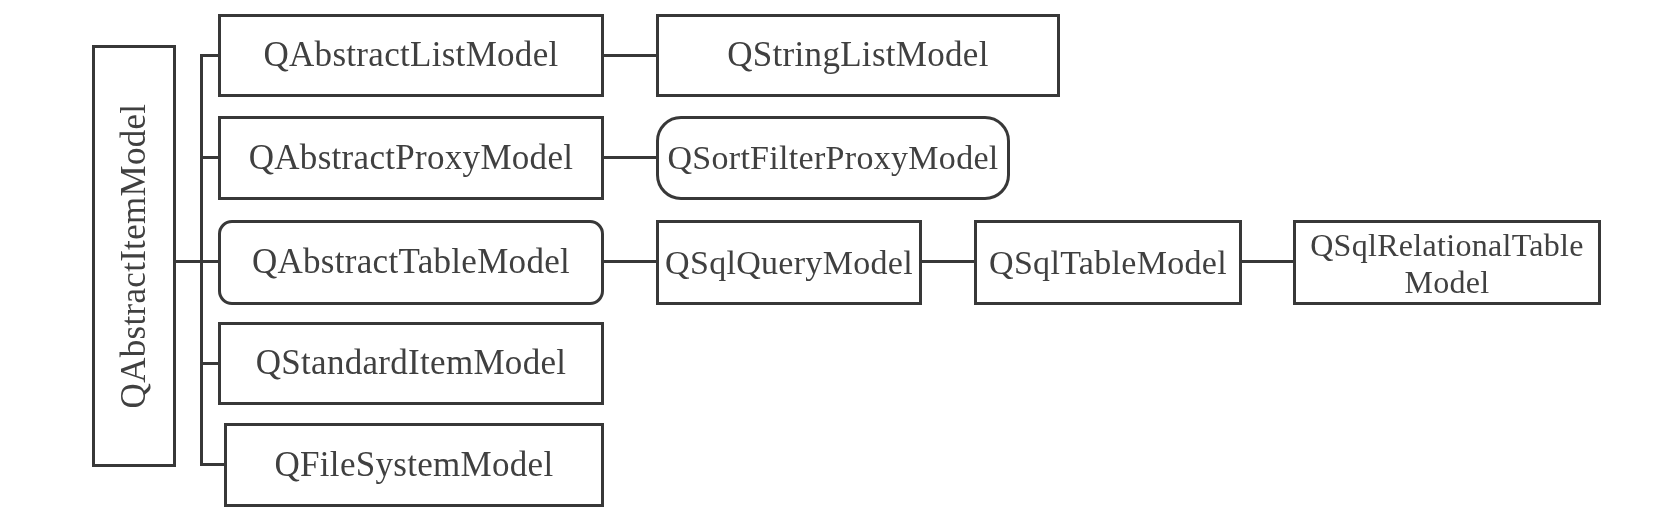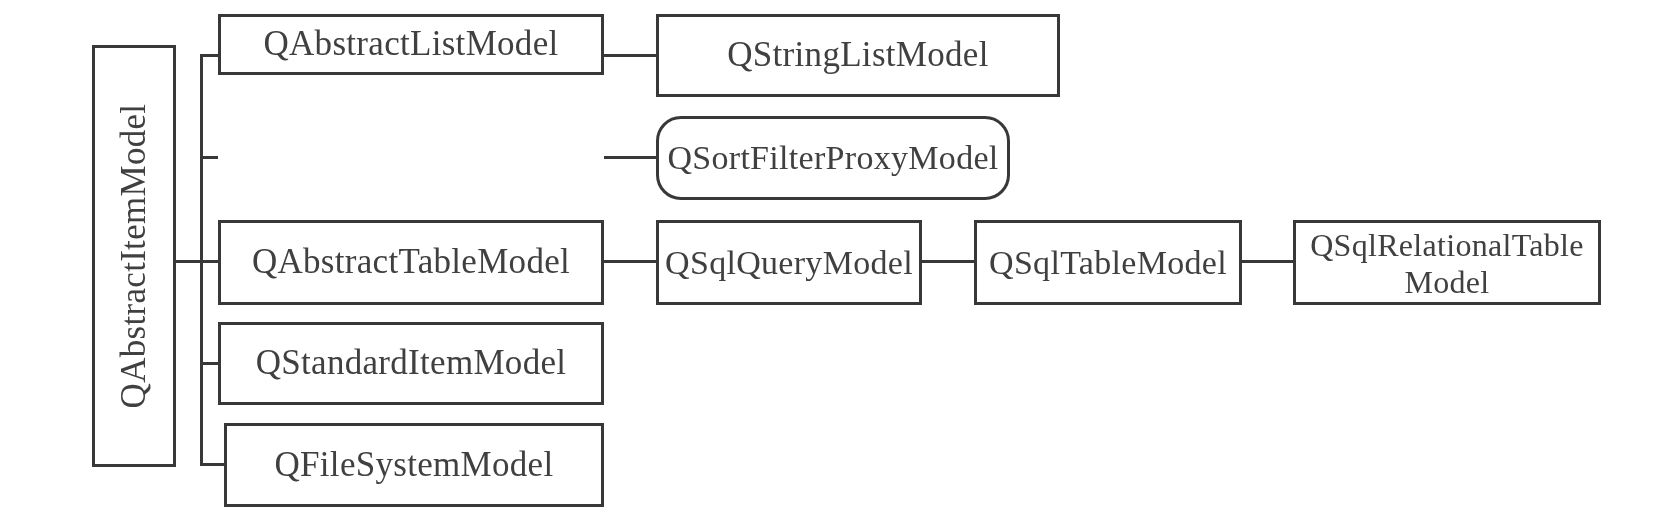--- a/index.html
+++ b/index.html
@@ -65,24 +65,27 @@
     <span class="vlbl">QAbstractItemModel</span>
   </div>
 
   <div class="edge v" style="left:200px; top:54px;  height:412px;"></div>
   <div class="edge h" style="left:200px; top:54px;  width:18px;"></div>
   <div class="edge h" style="left:200px; top:156px; width:18px;"></div>
   <div class="edge h" style="left:176px; top:260px; width:42px;"></div>
   <div class="edge h" style="left:200px; top:362px; width:18px;"></div>
   <div class="edge h" style="left:200px; top:463px; width:24px;"></div>
 
-  <div class="node" style="left:218px; top:14px;  width:386px; height:61px;">
+  <div class="node" style="left:218px; top:14px;  width:386px; height:83px;">
     <span class="lbl">QAbstractListModel</span>
   </div>
-  <div class="node" style="left:218px; top:220px; width:386px; height:85px;">
+  <div class="node" style="left:218px; top:116px; width:386px; height:84px;">
+    <span class="lbl">QAbstractProxyModel</span>
+  </div>
+  <div class="node" style="left:218px; top:220px; width:386px; height:85px;border-radius:14px;">
     <span class="lbl">QAbstractTableModel</span>
   </div>
   <div class="node" style="left:224px; top:423px; width:380px; height:84px;">
     <span class="lbl">QFileSystemModel</span>
   </div>
   <div class="node" style="left:218px; top:322px; width:386px; height:83px;">
     <span class="lbl">QStandardItemModel</span>
   </div>
 
   <div class="edge h" style="left:604px; top:54px;  width:52px;"></div>

